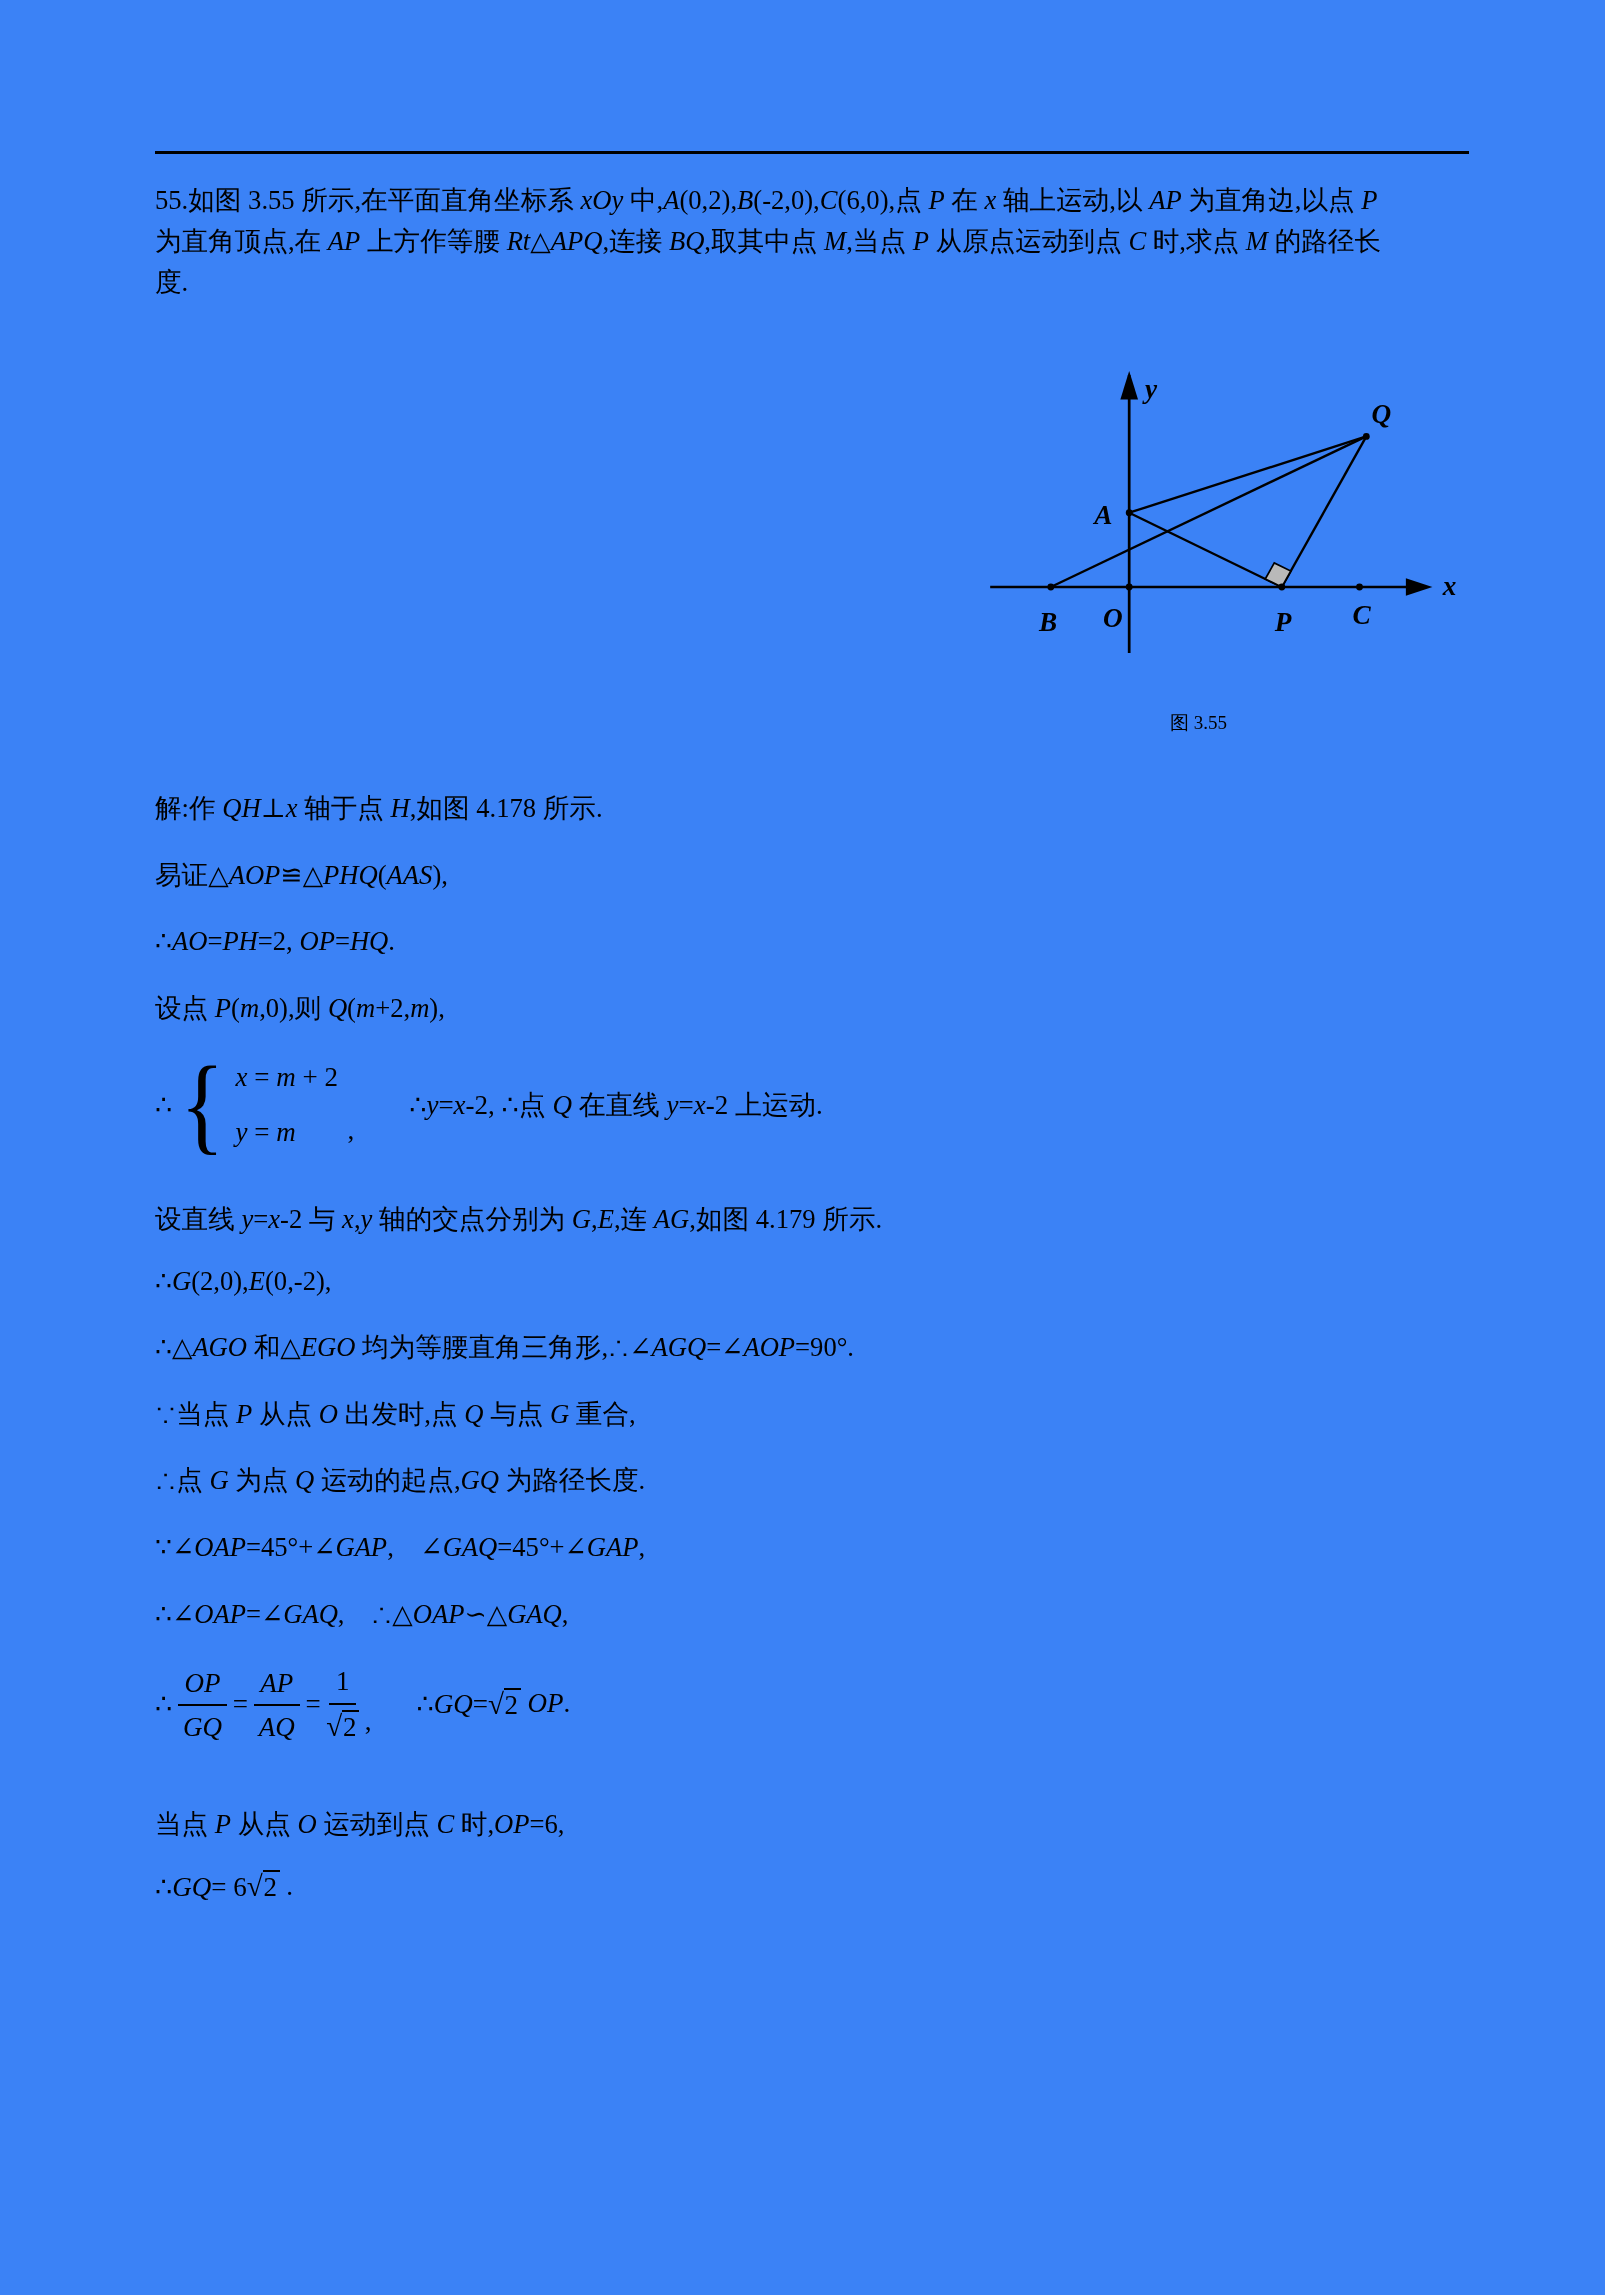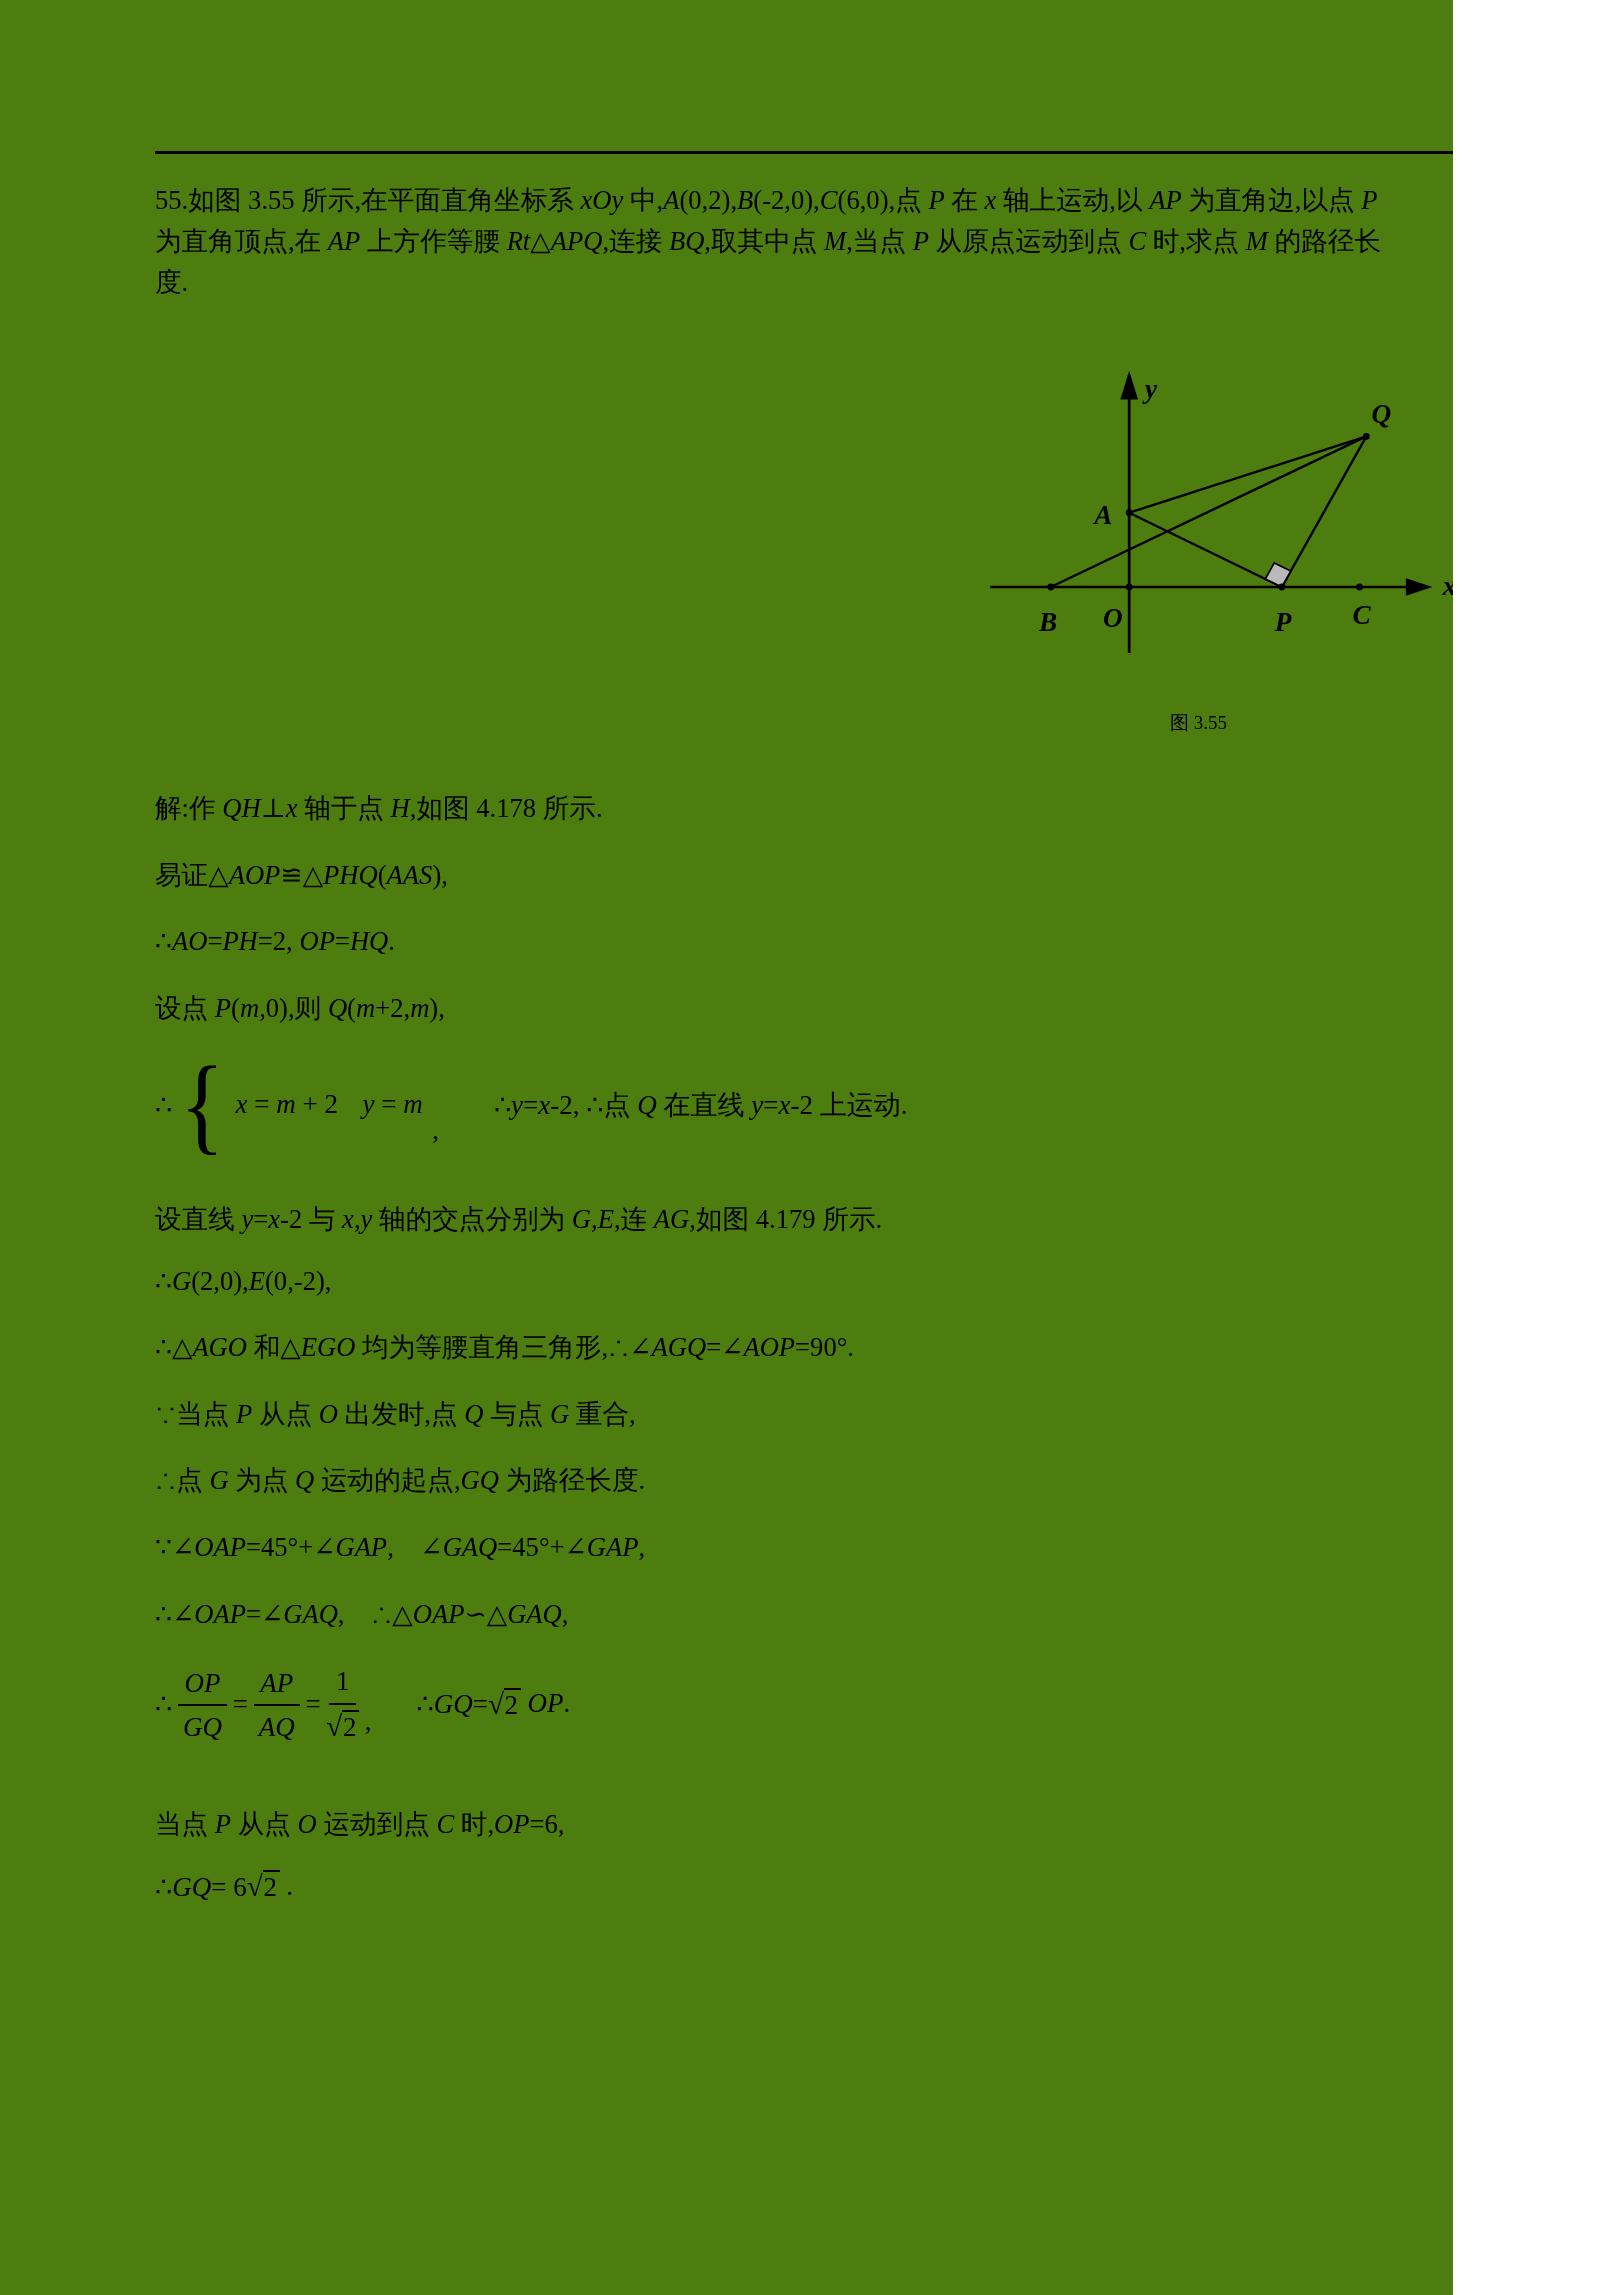--- a/index.html
+++ b/index.html
@@ -1,19 +1,19 @@
 <!DOCTYPE html>
 <html style="font-size:11px"><head>
 <meta charset="utf-8">
 <style>
   html,body{margin:0;padding:0;background:#ffffff;}
   .page{
     position:relative;
-    width:1453px;height:2295px;
-    background:#4d7c0f;
+    width:1605px;height:2295px;
+    background:#3b82f6;
     color:#000;
     font-family:"Liberation Serif","DejaVu Serif",serif;
     overflow:hidden;
   }
   .top-rule{
     position:absolute;left:155px;top:151px;
     width:1314px;height:3.4px;background:#000;
   }
   .line{
     position:absolute;left:155px;
@@ -29,21 +29,21 @@
   .block{
     position:absolute;left:155px;
     display:flex;align-items:center;
     font-size:27px;white-space:pre;
   }
   .therefore{font-size:27px;}
   .brace{
     font-size:109px;font-weight:400;line-height:0.95;
     transform:scaleX(.85);margin:0 1.4px 0 4.1px;
   }
-  .sys-col{display:flex;flex-direction:row;gap:24.5px;margin-left:5.5px;}
+  .sys-col{display:flex;flex-direction:column;gap:24.5px;margin-left:5.5px;}
   .comma-low{align-self:flex-end;margin-left:9.5px;margin-bottom:11px;}
   .sys-after{margin-left:55px;}
   .frac{display:inline-flex;flex-direction:column;align-items:center;margin:0 5.5px;}
   .frac .num{padding:1.4px 6.8px 5.5px;border-bottom:2px solid #000;}
   .frac .den{padding-top:5.5px;}
   .sqrt{display:inline-flex;align-items:flex-start;line-height:1.15;}
   .sqrt .sign{font-size:1.08em;}
   .sqrt .rad{border-top:2px solid #000;padding:0 2.7px 0 0.7px;}
   .ratio-comma{align-self:flex-end;margin-bottom:6.8px;}
   .ratio-concl{margin-left:45px;display:inline-flex;align-items:flex-start;}

